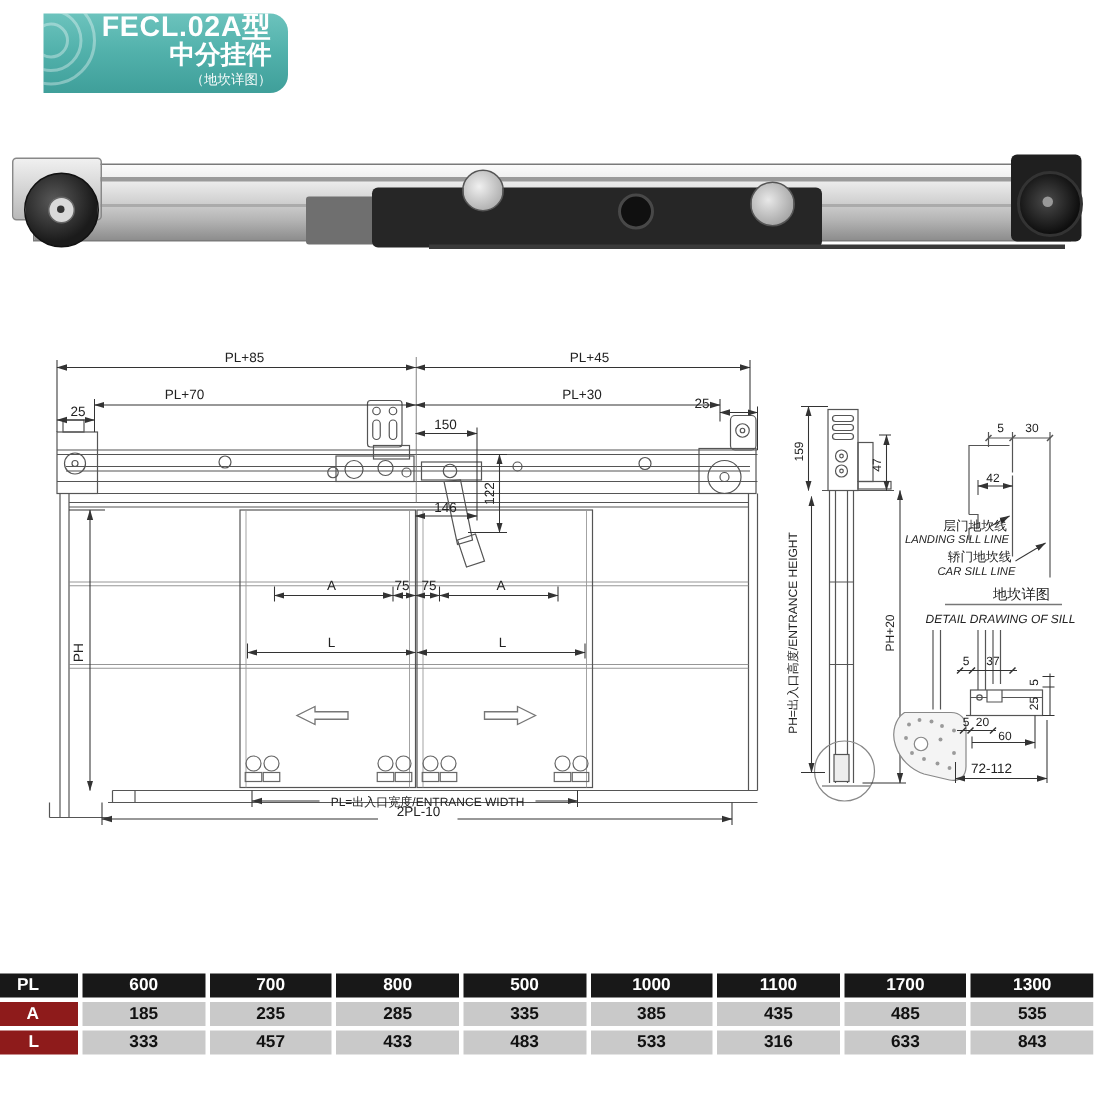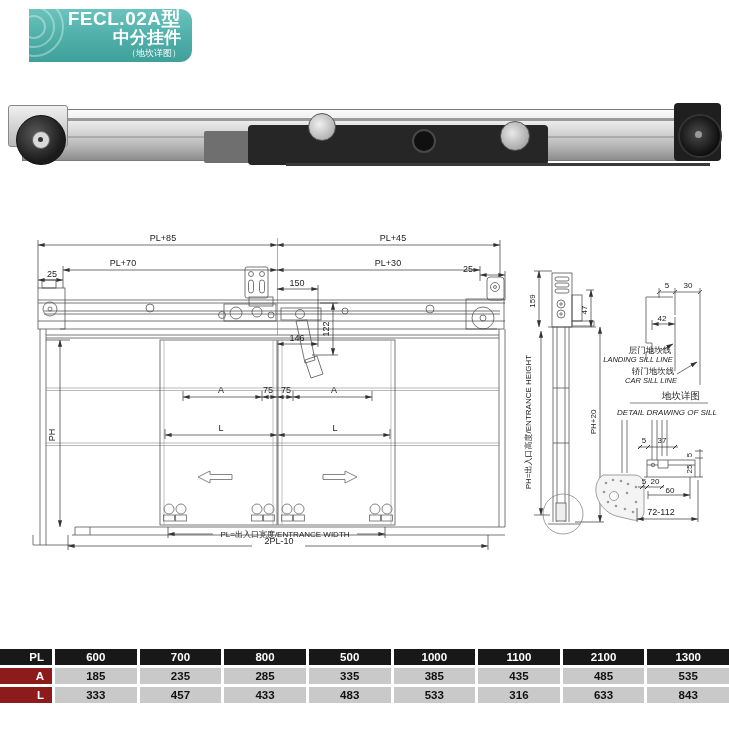--- a/index.html
+++ b/index.html
@@ -50,21 +50,21 @@
   .cad text{fill:#222;font-family:"Liberation Sans","DejaVu Sans",sans-serif;}
   .dt{font-size:9px;}
   .dts{font-size:8px;}
   .cn{font-size:8.5px;}
   .en{font-size:7.5px;font-style:italic;}
 
   
   .spec{position:absolute;left:0;top:649px;width:729px;display:grid;
         grid-template-columns:52px repeat(8,1fr);gap:3px;grid-auto-rows:16px;}
   .spec div{display:flex;align-items:center;justify-content:center;font-size:11.5px;font-weight:bold;}
-  .spec .lbl{justify-content:flex-end;padding-right:8px;color:#fff;font-weight:bold;}
+  .spec .lbl{justify-content:flex-end;padding-right:26px;color:#fff;font-weight:bold;}
   .spec .hd{background:#181818;color:#fff;font-weight:bold;}
   .spec .rl{background:#8e1b1b;}
   .spec .d{background:#c9c9c9;color:#111;}
 </style>
 </head>
 <body>
 
 <div class="badge">
   <span class="arc arc1"></span>
   <span class="arc arc2"></span>
@@ -319,21 +319,21 @@
 </svg>
 
 <div class="spec">
   <div class="hd lbl">PL</div>
   <div class="hd">600</div>
   <div class="hd">700</div>
   <div class="hd">800</div>
   <div class="hd">500</div>
   <div class="hd">1000</div>
   <div class="hd">1100</div>
-  <div class="hd">2100</div>
+  <div class="hd">1700</div>
   <div class="hd">1300</div>
 
   <div class="rl lbl">A</div>
   <div class="d">185</div>
   <div class="d">235</div>
   <div class="d">285</div>
   <div class="d">335</div>
   <div class="d">385</div>
   <div class="d">435</div>
   <div class="d">485</div>

